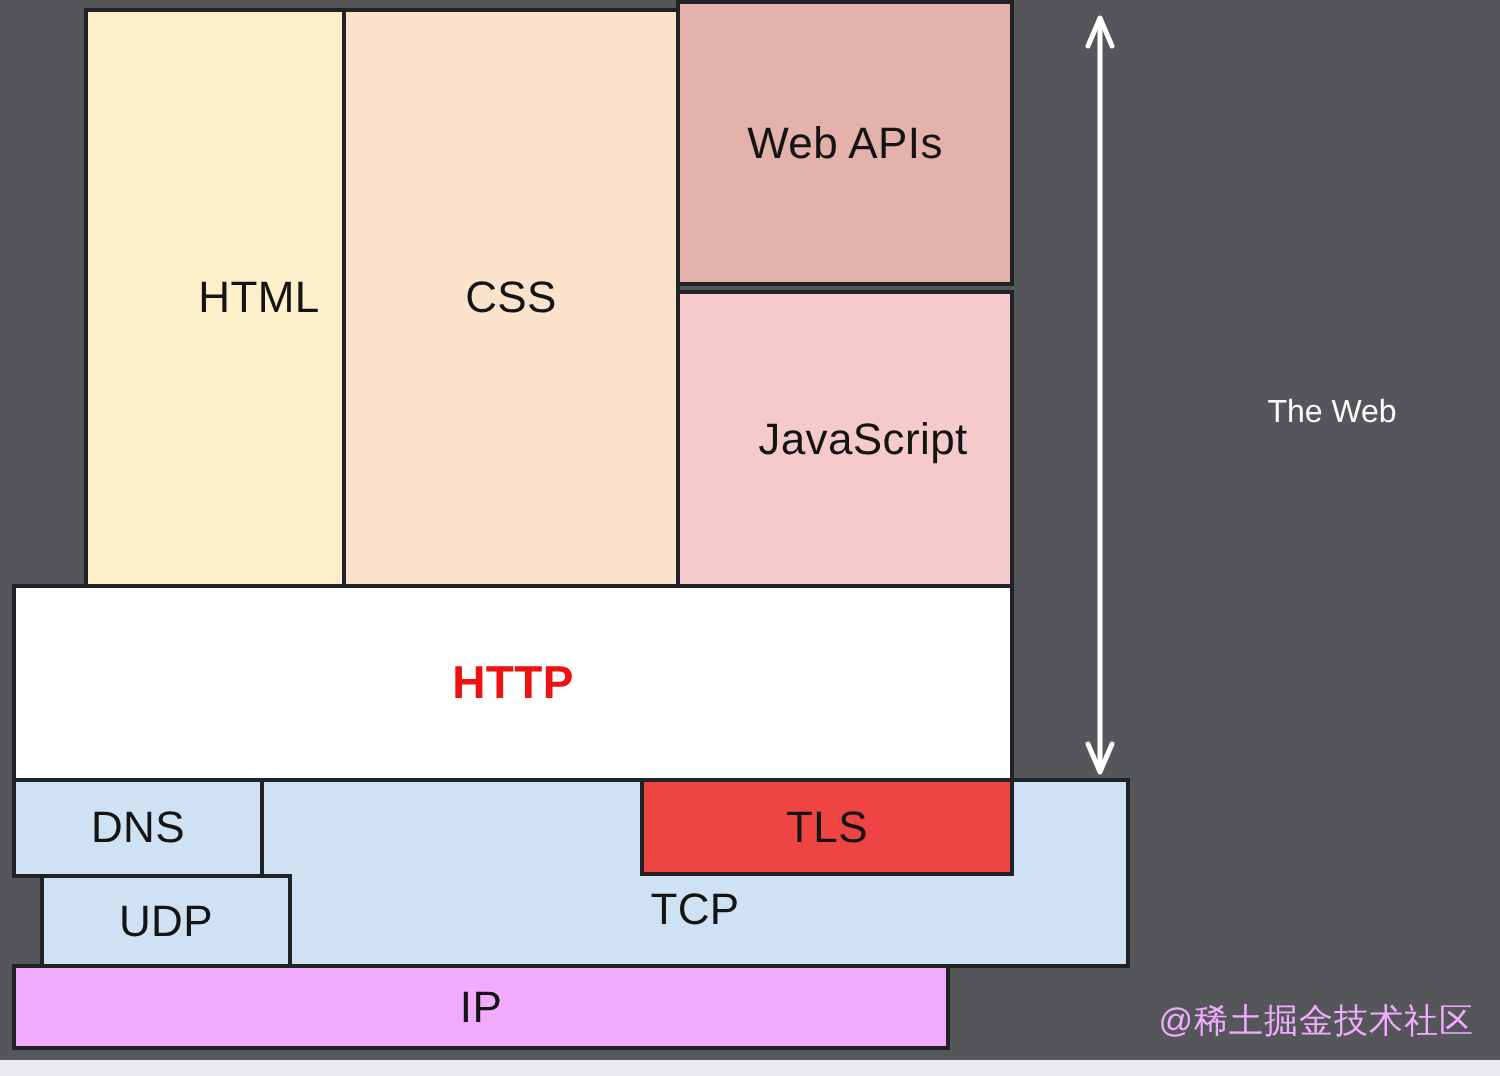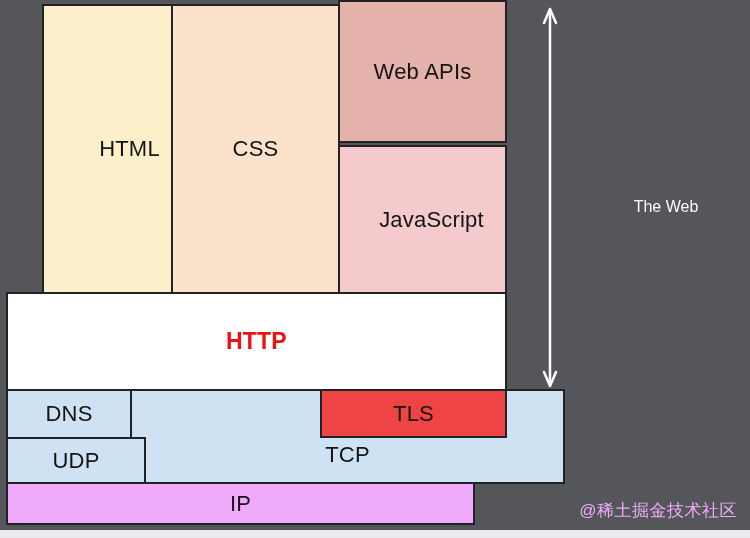--- a/index.html
+++ b/index.html
@@ -29,21 +29,21 @@
   .box-html       { left: 6px;   top: 4px;   width: 175px; height: 290px; background: #FDEFC9; z-index: 1; margin-left: 36px; }
   .box-css        { left: 171px; top: 4px;   width: 169px; height: 290px; background: #FBE3CB; z-index: 1; }
   .box-webapis    { left: 338px; top: 0;   width: 169px; height: 143px; background: #E4B2AB; z-index: 1; }
   .box-javascript { left: 338px; top: 145px; width: 169px; height: 149px; background: #F5CACC; z-index: 1; padding-left: 18px; }
   .box-http       { left: 6px;   top: 292px; width: 501px; height: 99px;  background: #FFFFFF; z-index: 1; }
   .box-http .label{ color: #EE1111; font-weight: bold; font-size: 23px; }
   .box-tcp        { left: 130px; top: 389px; width: 435px; height: 95px;  background: #CFE2F3; z-index: 2; }
   .box-tcp .label { position: absolute; left: 0; right: 0; top: 64px; transform: translateY(-50%); text-align: center; }
   .box-tls        { left: 320px; top: 389px; width: 187px; height: 49px;  background: #ef4444; z-index: 3; }
   .box-dns        { left: 6px;   top: 389px; width: 126px; height: 50px;  background: #CFE2F3; z-index: 3; }
-  .box-udp        { left: 6px;   top: 437px; width: 140px; height: 47px;  background: #CFE2F3; z-index: 3; text-align: center; }
+  .box-udp        { left: 20px;   top: 437px; width: 126px; height: 47px;  background: #CFE2F3; z-index: 3; text-align: center; }
   .box-ip         { left: 6px;   top: 482px; width: 469px; height: 43px;  background: #f0abfc; z-index: 4; }
   
   .side-arrow {
     position: absolute;
     left: 535px;
     top: 0;
     width: 30px;
     height: 395px;
     z-index: 1;
   }

